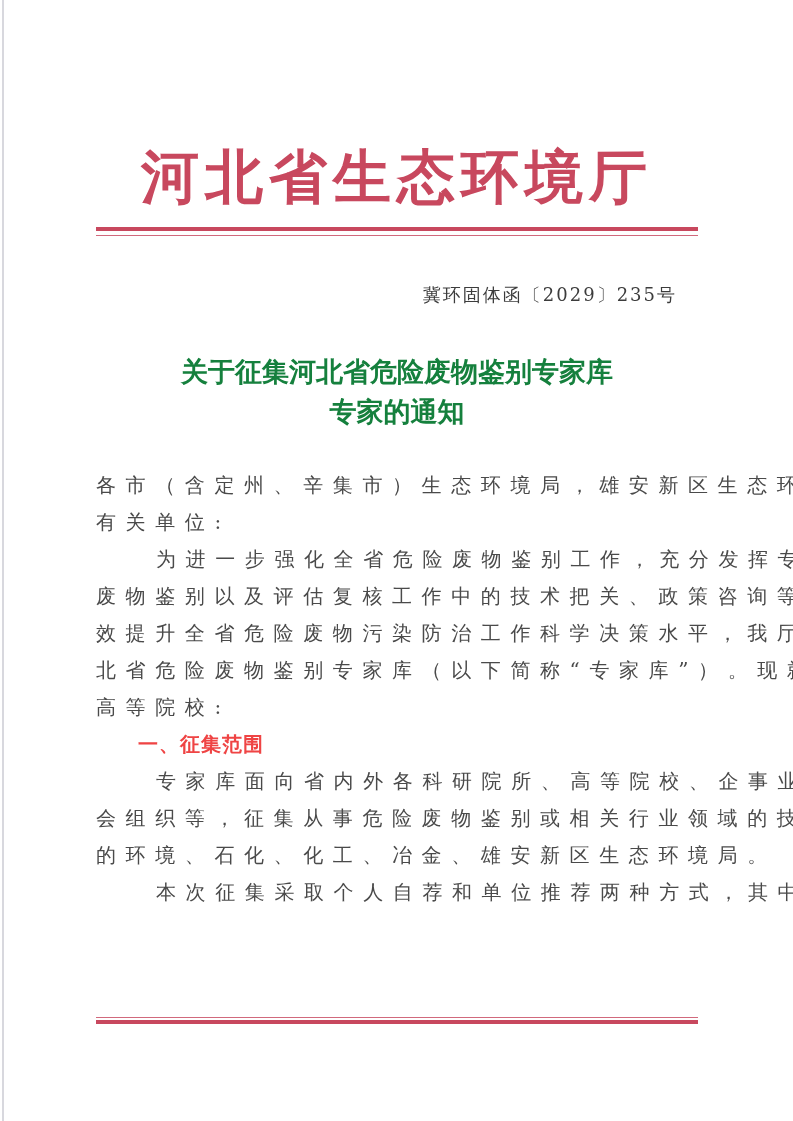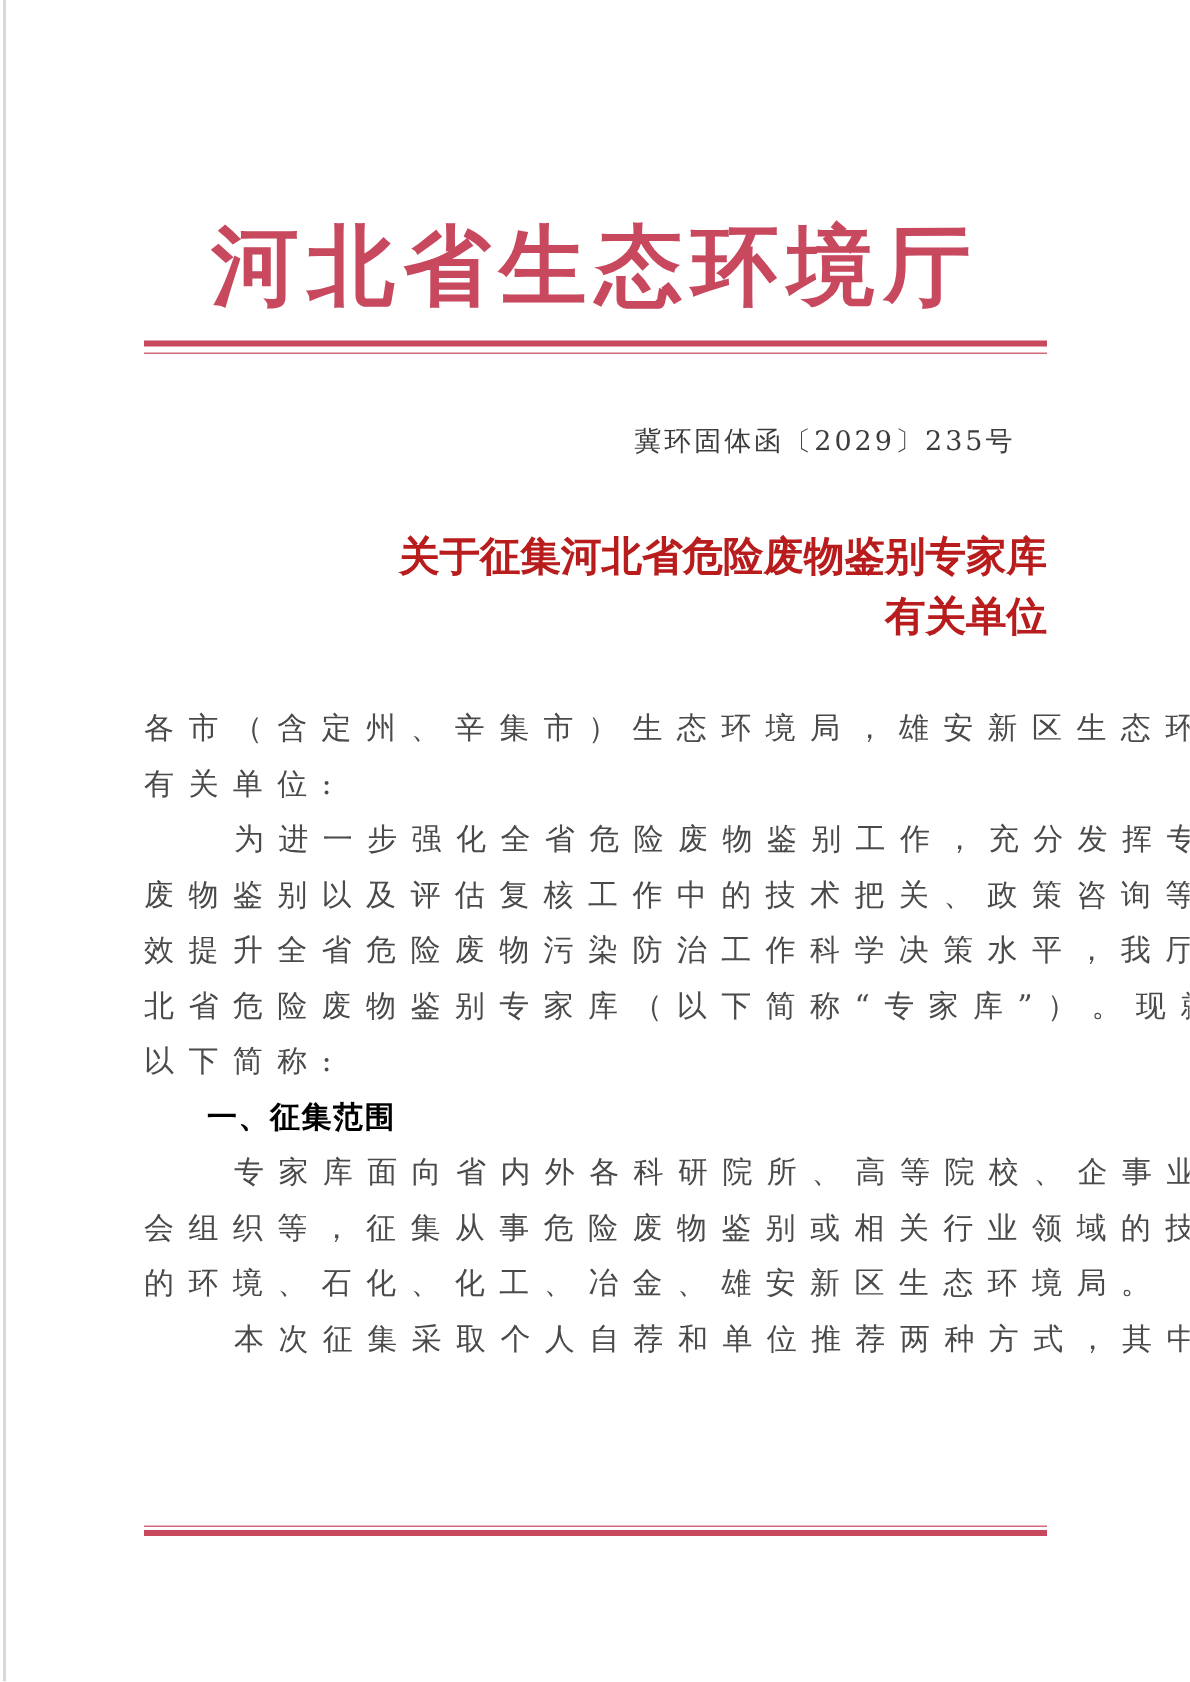--- a/index.html
+++ b/index.html
@@ -56,74 +56,74 @@
     line-height: 26px;
     letter-spacing: 2px;
     color: #3c3c3c;
     white-space: nowrap;
   }
   .subject {
     position: absolute;
     left: 96px;
     width: 602px;
     top: 352px;
-    text-align: right;
+    text-align: center;
     font-weight: bold;
     font-size: 27px;
     line-height: 40px;
-    color: #b91c1c;
+    color: #15803d;
   }
   .subject div { white-space: nowrap; }
 
   .body-text {
     position: absolute;
     left: 96px;
     width: 610px;
     top: 467px;
     font-size: 20px;
     letter-spacing: 9.6px;
     line-height: 37px;
     color: #4a4a4a;
   }
   .line { white-space: nowrap; height: 37px; }
   .indent { padding-left: 60px; }
   .heading {
     font-family: "DejaVu Sans", "Liberation Sans", sans-serif;
     font-weight: bold;
     letter-spacing: 1px;
     font-size: 20px;
-    color: #000000;
+    color: #ef4444;
     padding-left: 42px;
   }
 </style>
 </head>
 <body>
 
 <div class="scan-edge"></div>
 
 <div class="letterhead-title">河北省生态环境厅</div>
 <div class="rule rule-top-thick"></div>
 <div class="rule rule-top-thin"></div>
 
 <div class="doc-number">冀环固体函〔2029〕235号</div>
 
 <div class="subject">
   <div>关于征集河北省危险废物鉴别专家库</div>
-  <div>有关单位</div>
+  <div>专家的通知</div>
 </div>
 
 <div class="body-text">
   <div class="line">各市（含定州、辛集市）生态环境局，雄安新区生态环境局，各</div>
   <div class="line">有关单位:</div>
 
   <div class="line indent">为进一步强化全省危险废物鉴别工作，充分发挥专家在危险</div>
   <div class="line">废物鉴别以及评估复核工作中的技术把关、政策咨询等作用，有</div>
   <div class="line">效提升全省危险废物污染防治工作科学决策水平，我厅拟建立河</div>
   <div class="line">北省危险废物鉴别专家库（以下简称“专家库”）。现就有关事项</div>
-  <div class="line">以下简称:</div>
+  <div class="line">高等院校:</div>
 
   <div class="line heading">一、征集范围</div>
   <div class="line indent">专家库面向省内外各科研院所、高等院校、企事业单位和社</div>
   <div class="line">会组织等，征集从事危险废物鉴别或相关行业领域的技术及研究</div>
   <div class="line">的环境、石化、化工、冶金、雄安新区生态环境局。</div>
 
   <div class="line indent">本次征集采取个人自荐和单位推荐两种方式，其中在职人员</div>
 </div>
 
 <div class="rule rule-bot-thin"></div>

